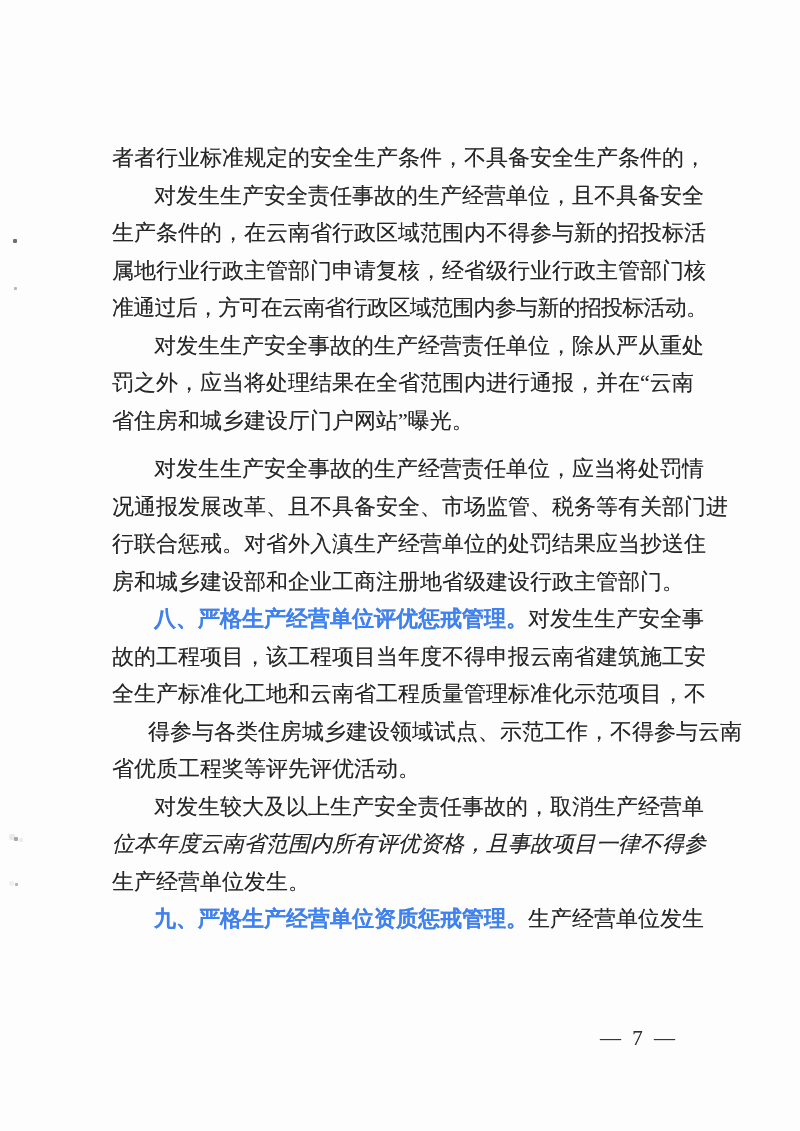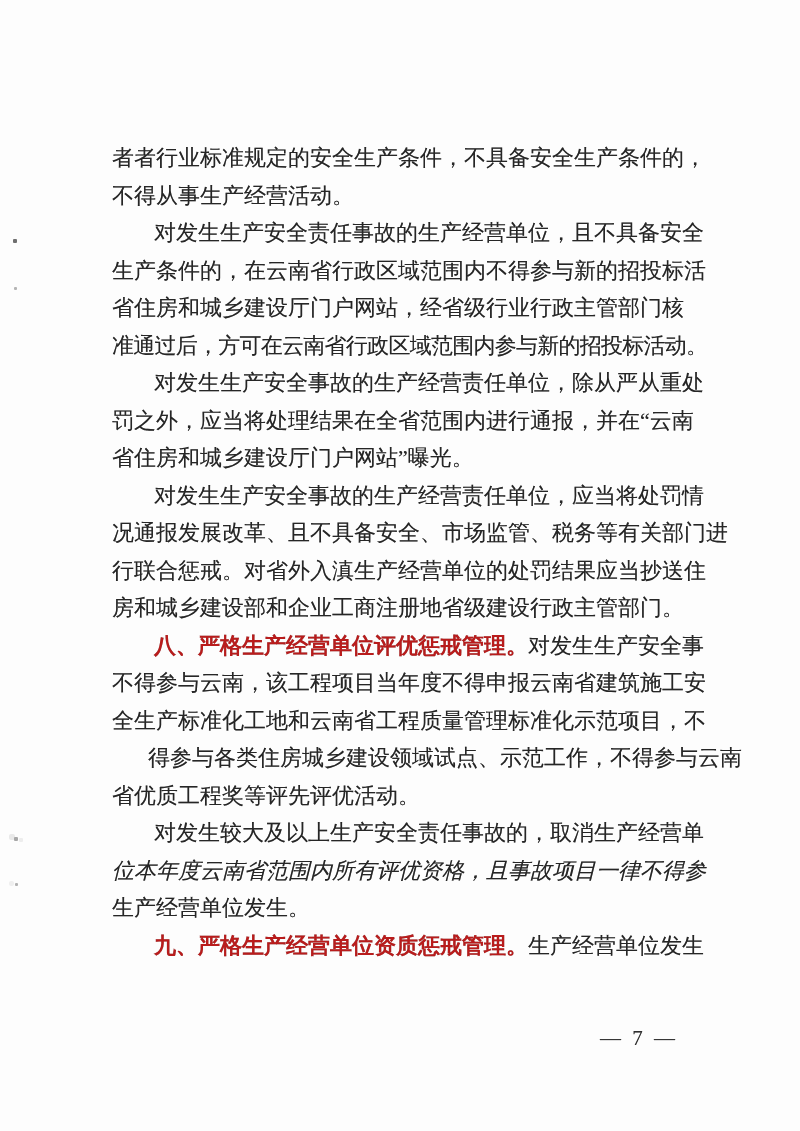--- a/index.html
+++ b/index.html
@@ -25,21 +25,21 @@
   .line {
     height: 37.5px;
     line-height: 37.5px;
     font-size: 22px;
     white-space: nowrap;
     text-shadow: 0 0 0.5px rgba(40,40,40,0.45);
   }
   .line .hd {
     font-family: "Liberation Sans", sans-serif;
     font-weight: 700;
-    color: #b91c1c;
+    color: #3b82f6;
     margin-top: 36px;
   }
   .page-number {
     position: absolute;
     left: 600px;
     top: 1026px;
     font-size: 21px;
     letter-spacing: 3px;
     color: #2e2e2e;
     font-family: "Liberation Serif", serif;
@@ -53,34 +53,33 @@
   .speck.s2 { left: 14px; top: 287px; width: 3px; height: 3px; background: #b5b5b5; }
   .speck.s3 { left: 14px; top: 837px; width: 4px; height: 4px; background: #a8a8a8; box-shadow: -4px -2px 0 1px #e9e9e9, 5px 1px 0 0 #ededed; }
   .speck.s4 { left: 15px; top: 883px; width: 3px; height: 3px; background: #b2b2b2; box-shadow: -5px -1px 0 1px #efefef; }
 </style>
 </head>
 <body>
 
 <div class="page">
   <div class="text-block" id="text-block">
       <div class="line" style="letter-spacing: 0px;">者者行业标准规定的安全生产条件，不具备安全生产条件的，</div>
-      <div class="line">不得从事生产经营活动。</div>
       <div class="line" style="text-indent: 42px; letter-spacing: 0px;">对发生生产安全责任事故的生产经营单位，且不具备安全</div>
       <div class="line" style="letter-spacing: 0px;">生产条件的，在云南省行政区域范围内不得参与新的招投标活</div>
-      <div class="line" style="letter-spacing: 0px;">省住房和城乡建设厅门户网站，经省级行业行政主管部门核</div>
+      <div class="line" style="letter-spacing: 0px;">属地行业行政主管部门申请复核，经省级行业行政主管部门核</div>
       <div class="line" style="letter-spacing: -0.74px;">准通过后，方可在云南省行政区域范围内参与新的招投标活动。</div>
       <div class="line" style="text-indent: 42px; letter-spacing: 0px;">对发生生产安全事故的生产经营责任单位，除从严从重处</div>
       <div class="line" style="letter-spacing: 0px;">罚之外，应当将处理结果在全省范围内进行通报，并在“云南</div>
       <div class="line">省住房和城乡建设厅门户网站”曝光。</div>
-      <div class="line" style="text-indent: 42px; letter-spacing: 0px;">对发生生产安全事故的生产经营责任单位，应当将处罚情</div>
+      <div class="line" style="text-indent: 42px; letter-spacing: 0px; margin-top: 11px;">对发生生产安全事故的生产经营责任单位，应当将处罚情</div>
       <div class="line" style="letter-spacing: 0px;">况通报发展改革、且不具备安全、市场监管、税务等有关部门进</div>
       <div class="line" style="letter-spacing: 0px;">行联合惩戒。对省外入滇生产经营单位的处罚结果应当抄送住</div>
       <div class="line">房和城乡建设部和企业工商注册地省级建设行政主管部门。</div>
       <div class="line" style="text-indent: 42px; letter-spacing: 0px;"><span class="hd">八、严格生产经营单位评优惩戒管理。</span>对发生生产安全事</div>
-      <div class="line" style="letter-spacing: 0px;">不得参与云南，该工程项目当年度不得申报云南省建筑施工安</div>
+      <div class="line" style="letter-spacing: 0px;">故的工程项目，该工程项目当年度不得申报云南省建筑施工安</div>
       <div class="line" style="letter-spacing: 0px;">全生产标准化工地和云南省工程质量管理标准化示范项目，不</div>
       <div class="line" style="letter-spacing: 0px; margin-left: 36px;">得参与各类住房城乡建设领域试点、示范工作，不得参与云南</div>
       <div class="line">省优质工程奖等评先评优活动。</div>
       <div class="line" style="text-indent: 42px; letter-spacing: 0px;">对发生较大及以上生产安全责任事故的，取消生产经营单</div>
       <div class="line" style="letter-spacing: 0px; font-style: italic;">位本年度云南省范围内所有评优资格，且事故项目一律不得参</div>
       <div class="line">生产经营单位发生。</div>
       <div class="line" style="text-indent: 42px; letter-spacing: 0px;"><span class="hd">九、严格生产经营单位资质惩戒管理。</span>生产经营单位发生</div>
     </div>
   <div class="page-number">— 7 —</div>
   <div class="speck s1"></div>

